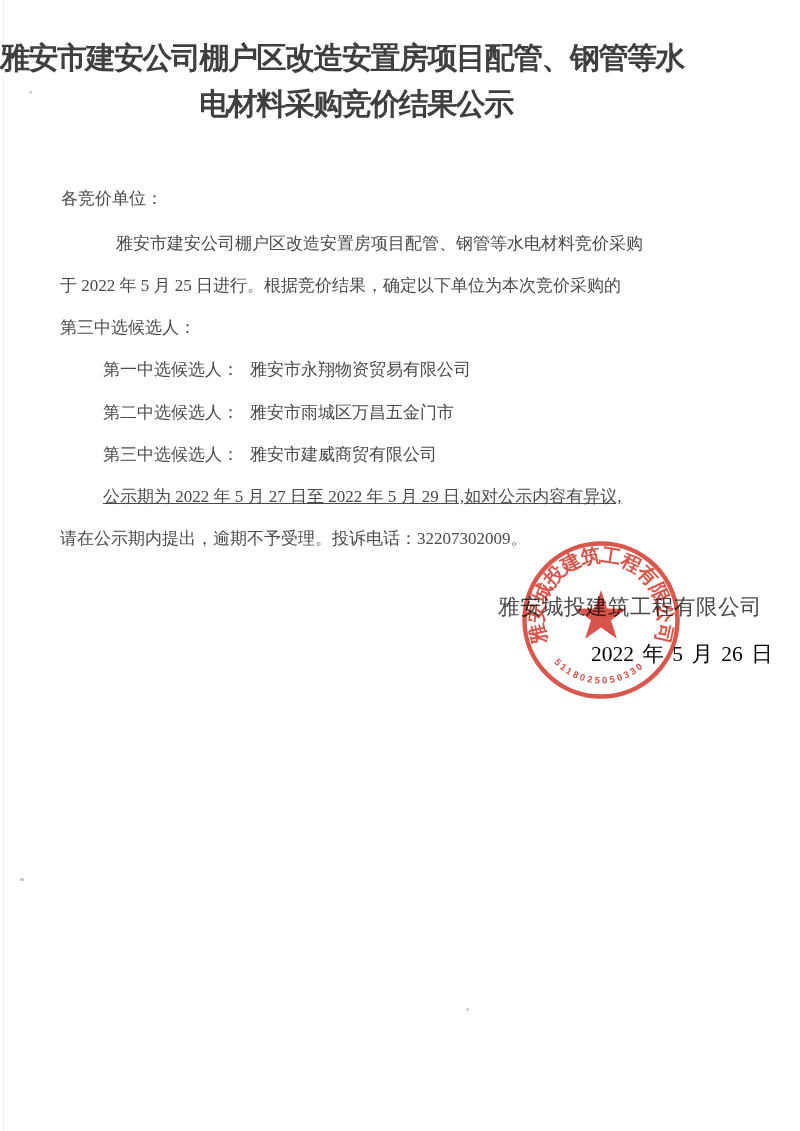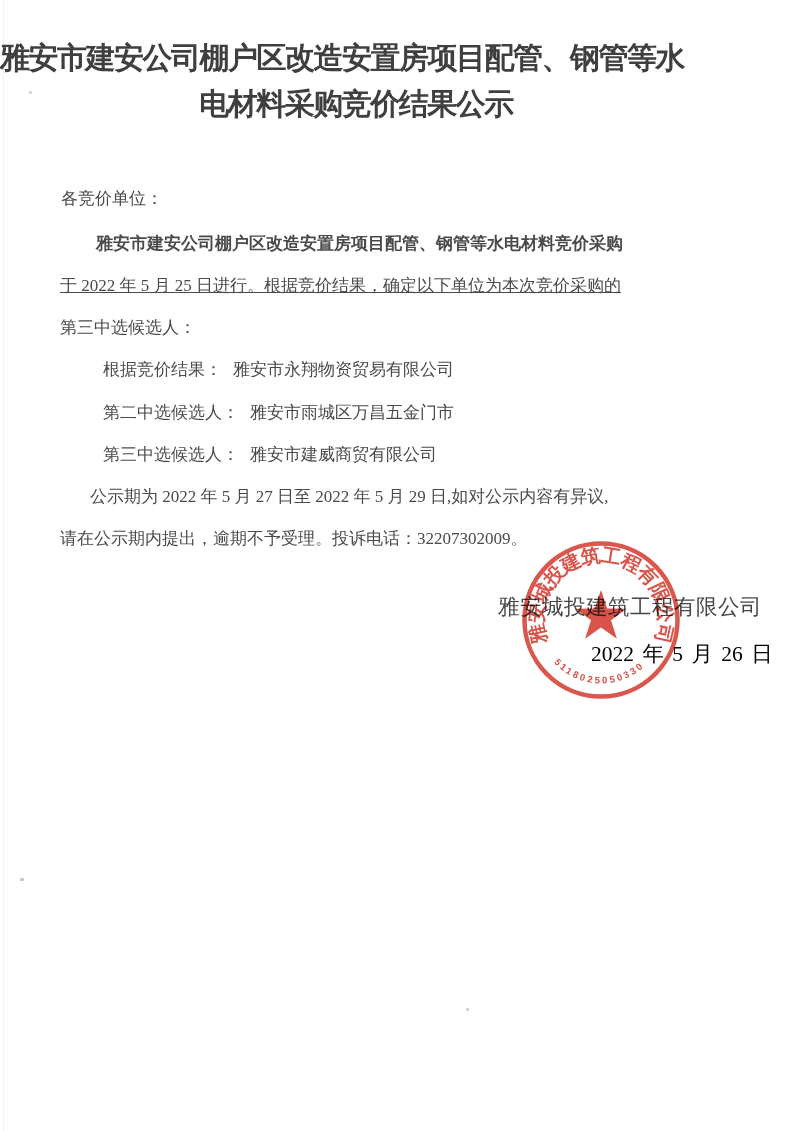--- a/index.html
+++ b/index.html
@@ -41,27 +41,27 @@
   
   .line {
     position: absolute;
     font-size: 17px;
     line-height: 30px;
     white-space: nowrap;
     color: #4a4a4a;
     margin-top: 21px;
   }
   .l-salutation { left: 61px;  top: 163px; }
-  .l-p1a        { left: 96px; top: 208px; font-weight: bold; }
-  .l-p1b        { left: 60px;  top: 250px; text-decoration: underline; }
+  .l-p1a        { left: 116px; top: 208px; }
+  .l-p1b        { left: 60px;  top: 250px; }
   .l-p1c        { left: 60px;  top: 292px; }
   .l-cand1      { left: 103px; top: 334px; }
   .l-cand2      { left: 103px; top: 377px; }
   .l-cand3      { left: 103px; top: 419px; }
-  .l-notice1    { left: 90px; top: 461px; }
+  .l-notice1    { left: 103px; top: 461px; text-decoration: underline; }
   .l-notice2    { left: 60px;  top: 503px; }
   .cand .cname  { margin-left: 11px; font-family: Liberation Serif, serif; }
 
   
   .sig-company {
     position: absolute; left: 498px; top: 592px;
     font-size: 21.5px; letter-spacing: 0.5px; white-space: nowrap;
     color: #474747;
   }
   .sig-date {
@@ -98,21 +98,21 @@
   <div class="title-line t1">雅安市建安公司棚户区改造安置房项目配管、钢管等水</div>
   <div class="title-line t2">电材料采购竞价结果公示</div>
 
   <div class="line l-salutation">各竞价单位：</div>
 
   <div class="line l-p1a">雅安市建安公司棚户区改造安置房项目配管、钢管等水电材料竞价采购</div>
   <div class="line l-p1b">于 2022 年 5 月 25 日进行。根据竞价结果，确定以下单位为本次竞价采购的</div>
   <div class="line l-p1c">第三中选候选人：</div>
 
   <div class="line cand l-cand1">
-    <span>根据竞价结果：</span><span class="cname">雅安市永翔物资贸易有限公司</span>
+    <span>第一中选候选人：</span><span class="cname">雅安市永翔物资贸易有限公司</span>
   </div>
   <div class="line cand l-cand3">
     <span>第三中选候选人：</span><span class="cname">雅安市建威商贸有限公司</span>
   </div>
   <div class="line cand l-cand2">
     <span>第二中选候选人：</span><span class="cname">雅安市雨城区万昌五金门市</span>
   </div>
 
   <div class="line l-notice1">公示期为 2022 年 5 月 27 日至 2022 年 5 月 29 日,如对公示内容有异议,</div>
   <div class="line l-notice2">请在公示期内提出，逾期不予受理。投诉电话：32207302009。</div>

